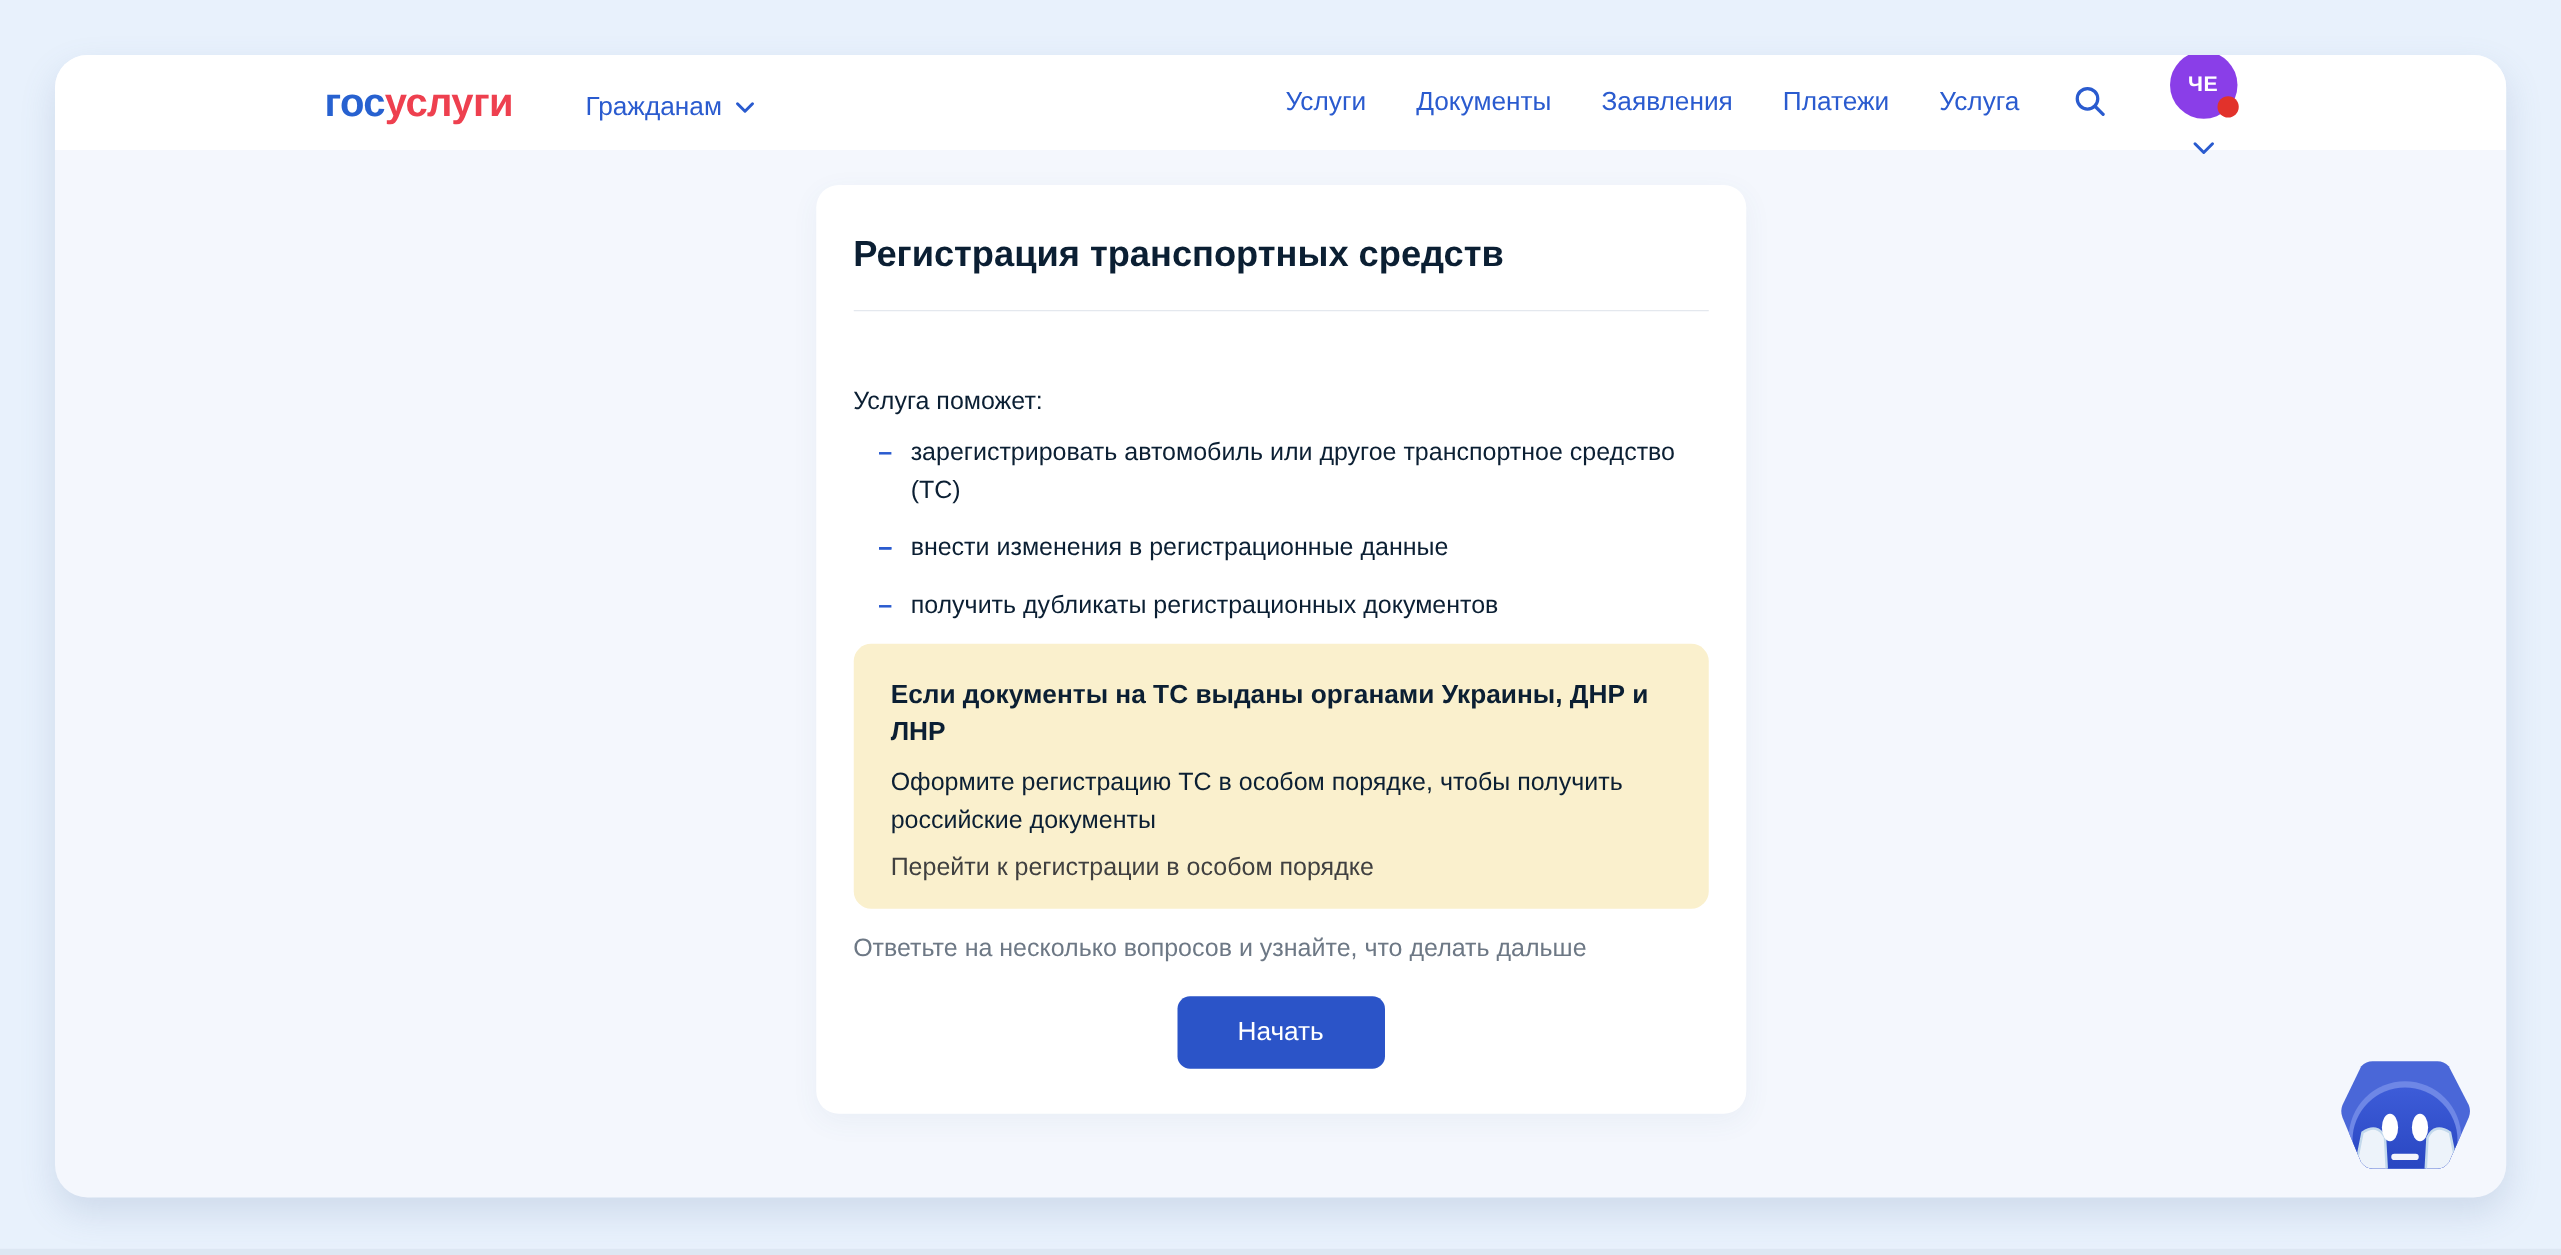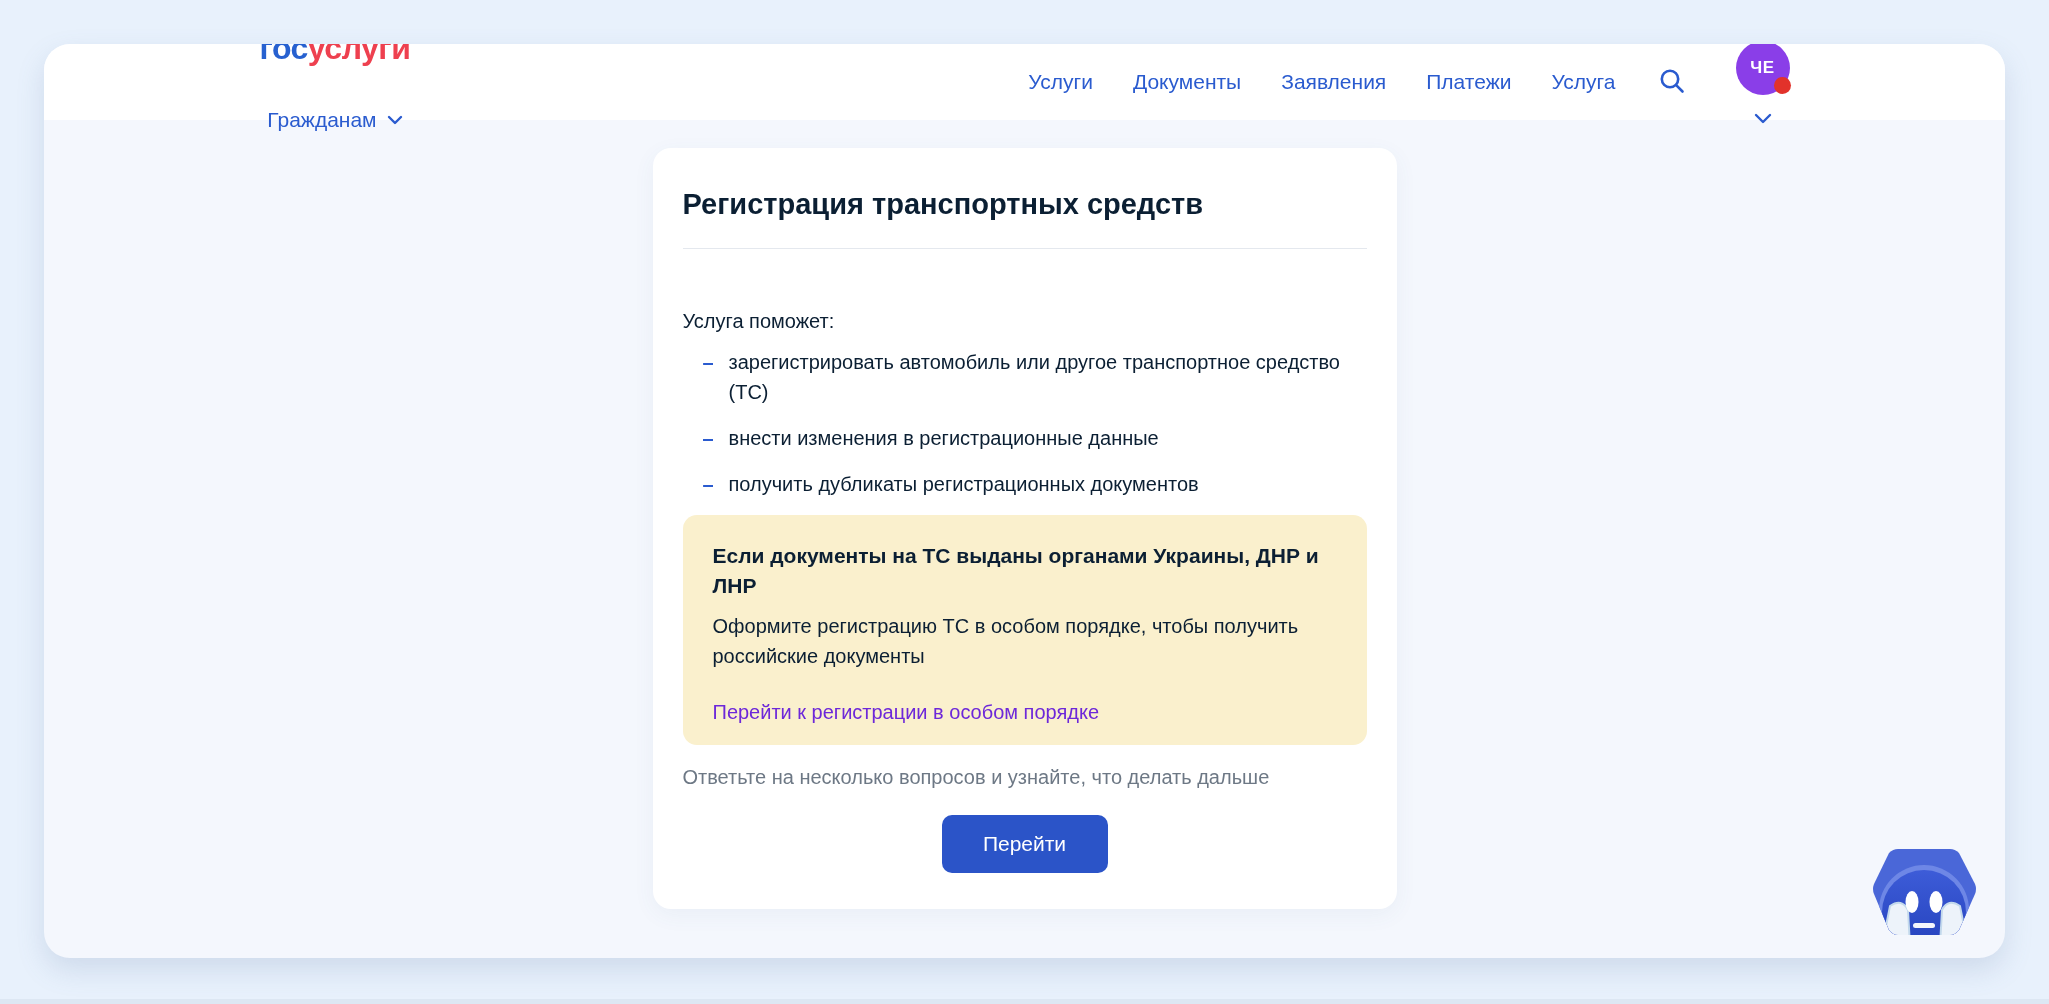--- a/index.html
+++ b/index.html
@@ -18,21 +18,21 @@
     color:var(--text-dark);
   }
   .app-shell{
     position:absolute; left:44px; top:44px; width:1961px; height:914px;
     background:var(--content-bg); border-radius:26px; overflow:hidden;
     box-shadow:0 12px 28px rgba(90,115,160,0.18);
   }
   
   .header{height:76px;background:var(--header-bg);display:flex;align-items:center;}
   .header-inner{width:1530px;margin:0 auto;display:flex;align-items:center;justify-content:space-between;}
-  .header-left{display:flex;align-items:center;gap:44px;flex-direction:column;}
+  .header-left{display:flex;align-items:flex-end;gap:58px;}
   .logo{font-size:32px;font-weight:bold;letter-spacing:-0.5px;cursor:pointer;line-height:1;}
   .logo .p1{color:var(--logo-blue);}
   .logo .p2{color:var(--logo-red);}
   .audience{display:flex;align-items:center;gap:10px;cursor:pointer;}
   .audience span{font-size:21px;color:var(--link-blue);}
   .nav{display:flex;align-items:center;gap:40px;}
   .nav a{font-size:21px;color:var(--link-blue);text-decoration:none;cursor:pointer;}
   .search-btn{background:none;border:none;cursor:pointer;display:flex;align-items:center;margin-left:2px;}
   .account{display:flex;align-items:center;gap:18px;margin-left:10px;flex-direction:column;}
   .avatar{
@@ -61,22 +61,22 @@
   .benefits li .dash{
     position:absolute;left:20px;top:0;color:var(--link-blue);font-weight:bold;
   }
   .notice{
     background:var(--notice-bg);border-radius:14px;margin-top:9px;
     padding:26px 30px 18px;
   }
   .notice-title{font-size:21px;font-weight:bold;line-height:30px;color:var(--text-dark);}
   .notice-body{font-size:20px;line-height:30px;margin-top:10px;color:var(--text-dark);}
   .notice-link{
-    display:inline-block;font-size:20px;line-height:30px;margin-top:26px;
-    color:#6d28d9;text-decoration:none;cursor:pointer;
+    display:inline-block;font-size:20px;line-height:30px;margin-top:8px;
+    color:#404040;text-decoration:none;cursor:pointer;
   }
   .hint{font-size:20px;color:var(--muted-gray);margin-top:18px;line-height:28px;}
   .start-wrap{display:flex;justify-content:center;margin-top:24px;}
   .start-btn{
     min-width:166px;height:58px;border:none;border-radius:10px;background:var(--button-blue);
     color:#fff;font-size:21px;font-family:inherit;cursor:pointer;padding:0 34px;
   }
   
   .assistant{position:absolute;left:1868px;top:836px;width:116px;height:116px;cursor:pointer;}
   
@@ -162,21 +162,21 @@
 
     <section class="notice">
       <h2 class="notice-title">Если документы на ТС выданы органами Украины, ДНР и ЛНР</h2>
       <p class="notice-body">Оформите регистрацию ТС в особом порядке, чтобы получить российские документы</p>
       <a class="notice-link">Перейти к регистрации в особом порядке</a>
     </section>
 
     <p class="hint">Ответьте на несколько вопросов и узнайте, что делать дальше</p>
 
     <div class="start-wrap">
-      <button class="start-btn">Перейти</button>
+      <button class="start-btn">Начать</button>
     </div>
   </main>
 
 </div>
 
 <div class="assistant">
   <span>
     <svg width="116" height="116" viewBox="0 0 116 116">
       <defs>
         <linearGradient id="faceGrad" x1="0" y1="0" x2="0" y2="1">

